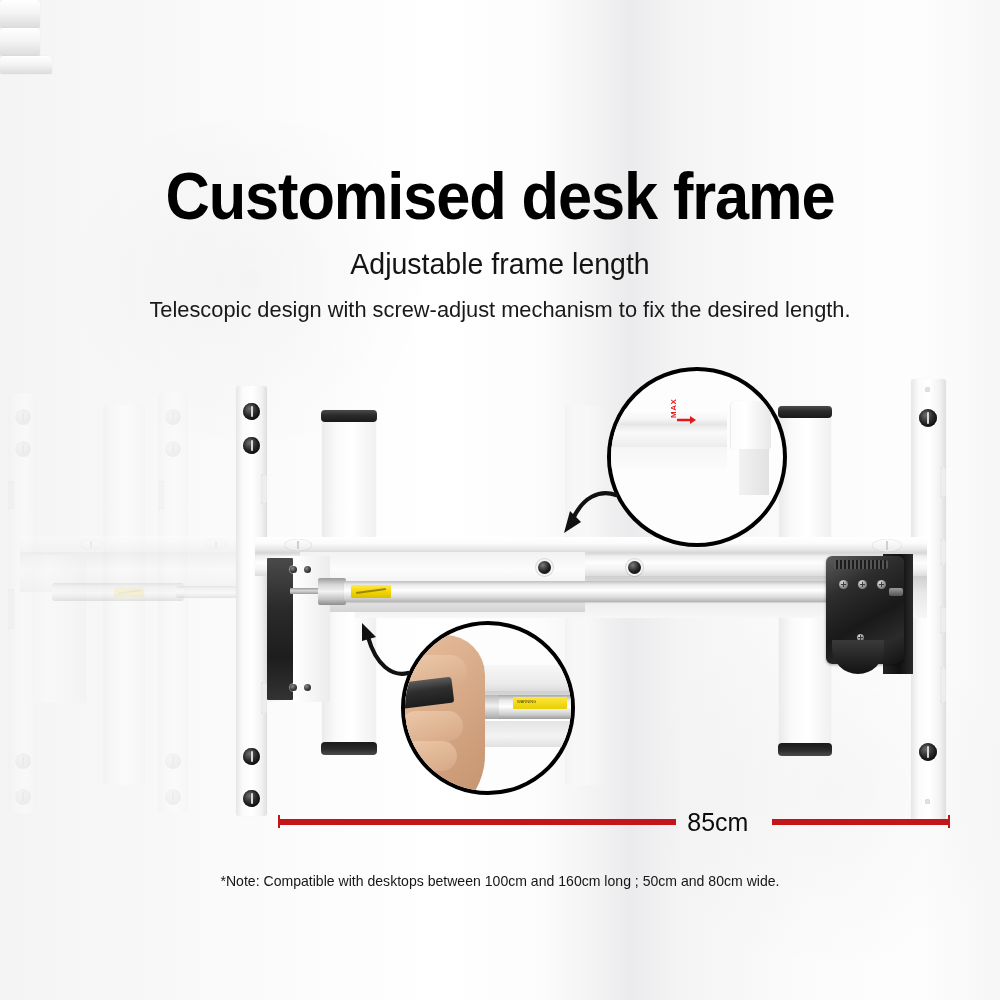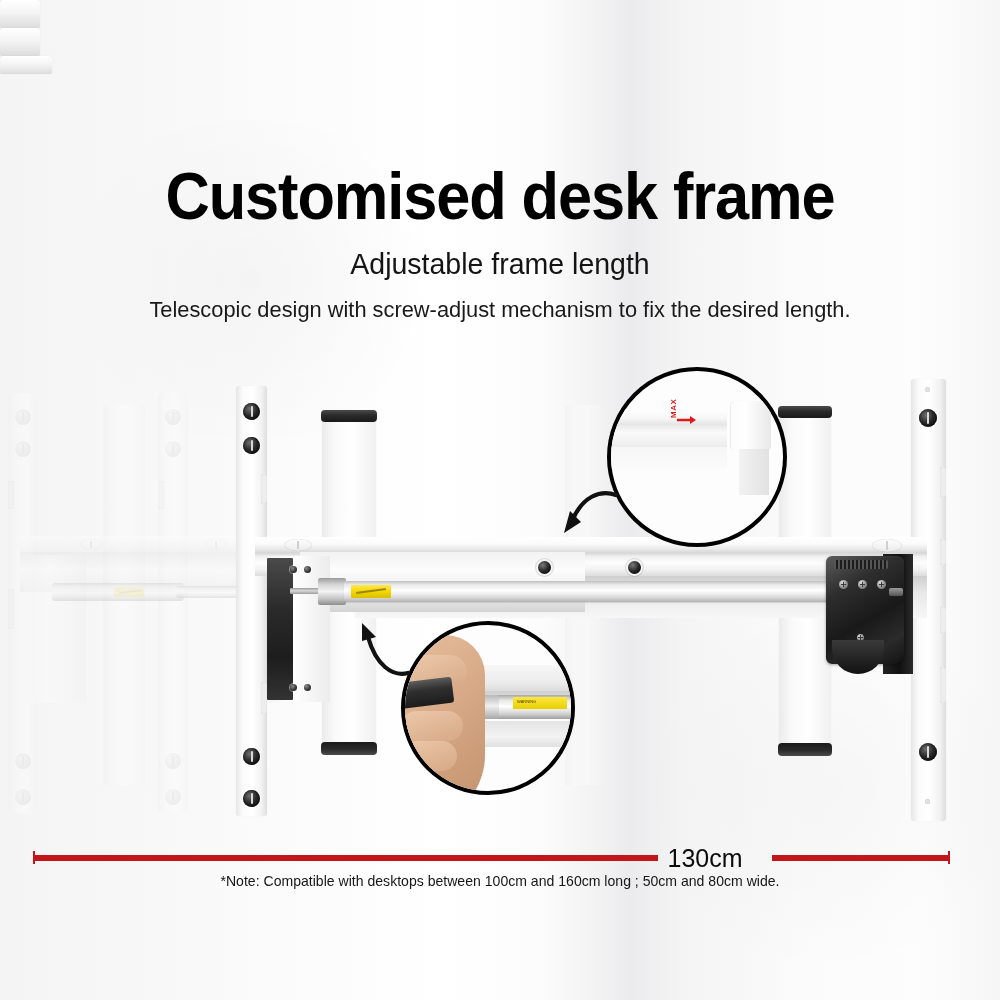--- a/index.html
+++ b/index.html
@@ -619,24 +619,24 @@
       <div class="bi-finger" style="left:-6px;top:116px;width:58px;height:30px;"></div>
       <div class="bi-handle"></div>
     </div>
   </div>
 
   <svg class="pointer" style="left:350px;top:615px;width:62px;height:66px;" viewBox="0 0 62 66">
     <path d="M58 58 C42 62 26 50 18 22" stroke="#111" stroke-width="4.2" fill="none" stroke-linecap="round"></path>
     <path d="M12 8 L26 22 L12 26 Z" fill="#111"></path>
   </svg>
 
-
-  <div class="dimrow" style="left:0;top:843px;width:1000px;">
-    <div class="dimtick" style="left:33px;"></div>
-    <div class="dimline" style="left:33px;width:625px;"></div>
-    <div class="dimlabel" style="left:666px;top:0;">130cm</div>
+  <div class="dimrow" style="left:0;top:807px;width:1000px;">
+    <div class="dimtick" style="left:278px;"></div>
+    <div class="dimline" style="left:278px;width:398px;"></div>
+    <div class="dimlabel" style="left:686px;top:0;">85cm</div>
     <div class="dimline" style="left:772px;width:178px;"></div>
     <div class="dimtick" style="left:948px;"></div>
   </div>
 
+
   <div class="note">*Note: Compatible with desktops between 100cm and 160cm long ; 50cm and 80cm wide.</div>
 
 </div>
 
 </body></html>

